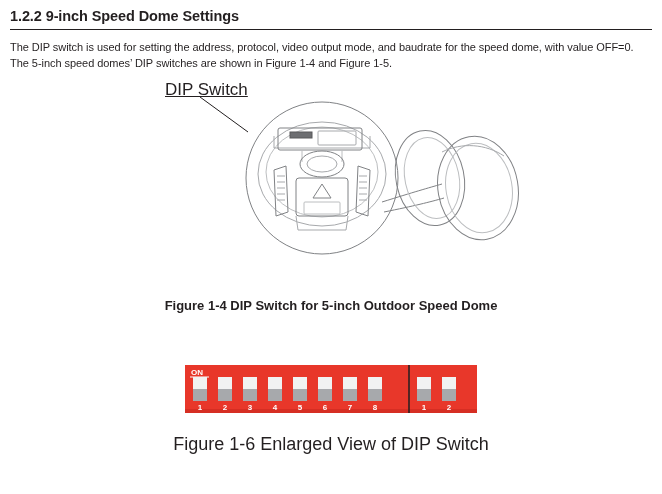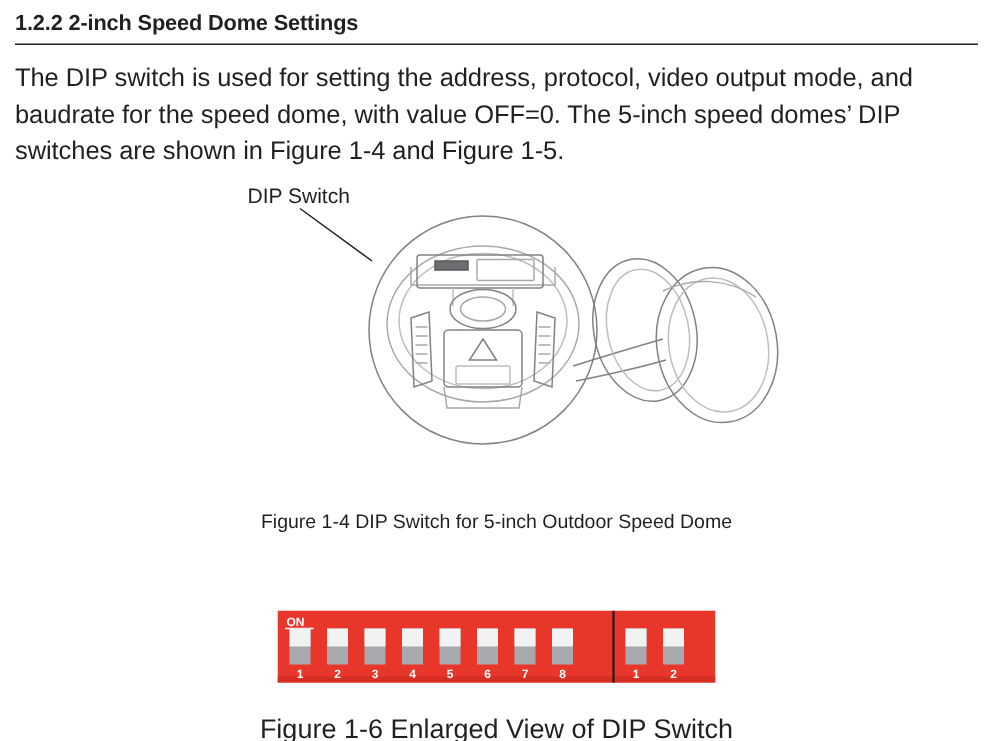--- a/index.html
+++ b/index.html
@@ -27,48 +27,50 @@
     font-weight: bold;
     margin: 8px 0 0 0;
     letter-spacing: -0.1px;
   }
   .rule {
     height: 1px;
     background: #231f20;
     margin: 5px 0 10px 0;
   }
   .body-text {
-    font-size: 17px;
+    font-size: 11px;
     line-height: 1.45;
     margin: 0;
     letter-spacing: -0.05px;
   }
   .figure-block {
     position: relative;
     margin-top: 6px;
     height: 208px;
   }
   .callout-label {
     position: absolute;
     left: 155px;
     top: 2px;
-    font-size: 14px;
+    font-size: 17px;
+    text-decoration: underline;
   }
   .dome-svg {
     position: absolute;
     left: 168px;
     top: 14px;
   }
   .figure-caption {
     text-align: center;
     font-size: 13px;
     margin: 0;
   }
   .fig14-caption {
     margin-top: 12px;
+    font-weight: bold;
   }
   .dip-wrap {
     position: relative;
     margin-top: 52px;
     height: 62px;
     font-weight: bold;
   }
   .dip-svg {
     position: absolute;
     left: 50%;
@@ -78,21 +80,21 @@
   .fig16-caption {
     margin-top: 7px;
     font-size: 18px;
   }
 </style>
 </head>
 <body>
 
 <div class="page">
 
-  <h1 class="heading">1.2.2 2-inch Speed Dome Settings</h1>
+  <h1 class="heading">1.2.2 9-inch Speed Dome Settings</h1>
   <div class="rule"></div>
 
   <p class="body-text">The DIP switch is used for setting the address, protocol, video output mode, and baudrate for the speed dome, with value OFF=0. The 5-inch speed domes’ DIP switches are shown in Figure 1-4 and Figure 1-5.</p>
 
   <div class="figure-block">
 
     <div class="callout-label">DIP Switch</div>
 
     <svg class="dome-svg" width="360" height="190" viewBox="0 0 360 190">
       <g fill="none" stroke="#58595b" stroke-width="1">

